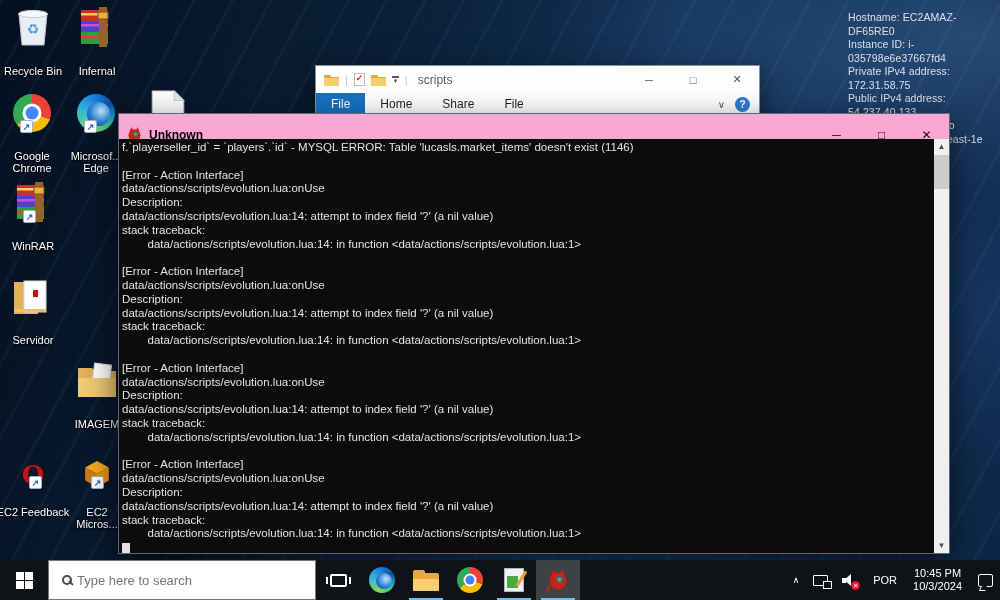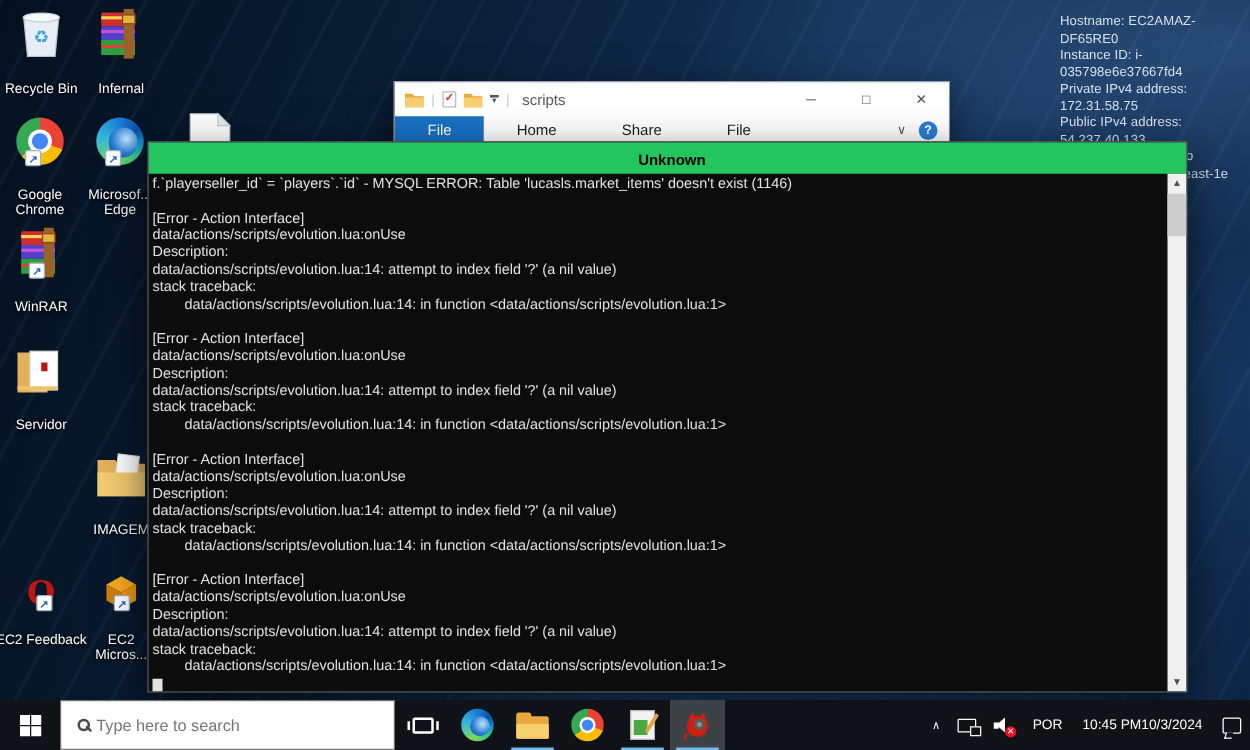--- a/index.html
+++ b/index.html
@@ -55,31 +55,31 @@
   .qsep{ color:#c9c9c9; font-size:11px; }
   .cdoc{ width:11px; height:13px; background:#fff; border:1px solid #b6bdc7; position:relative; }
   .cdoc::after{ content:'\2713'; position:absolute; left:1px; top:-1px; color:#d22; font-size:9px; font-weight:bold; }
   .qcaretwrap{ display:flex; flex-direction:column; align-items:center; line-height:5px; }
   .qbar{ width:7px; height:2px; background:#555; margin-bottom:1px; }
   .qcaret{ font-size:6px; color:#555; }
   .ex-name{ font-size:12px; color:#5a5a5a; margin-left:4px; }
   .ex-ctrls{ margin-left:auto; display:flex; height:100%; }
   .wbtn{ width:44px; display:flex; align-items:center; justify-content:center; font-size:11px; color:#555; }
   .ex-ribbon{ height:23px; display:flex; align-items:stretch; background:#fff; border-bottom:1px solid #e3e3e3; }
-  .rtab{ padding:0 26px; font-size:12px; color:#1e1e1e; display:flex; align-items:center; }
+  .rtab{ padding:0 15px; font-size:12px; color:#1e1e1e; display:flex; align-items:center; }
   .rtab.active{ background:#1872c2; color:#fff; }
   .ribbon-right{ margin-left:auto; display:flex; align-items:center; gap:10px; padding-right:9px; }
   .rchev{ color:#555; font-size:10px; }
   .helpc{ width:15px; height:15px; border-radius:50%; background:#2d7dd2; color:#fff;
           font-size:10px; font-weight:bold; display:flex; align-items:center; justify-content:center; }
 
   
   .console{ position:absolute; left:118px; top:113px; width:832px; height:441px; z-index:10;
     border:1px solid #5f6772; background:#0c0c0c; box-shadow:0 12px 32px rgba(0,0,0,.65); }
-  .co-title{ height:41px; background:#22c55e; display:flex; align-items:center; padding-left:7px; gap:6px;flex-direction:column; }
+  .co-title{ height:41px; background:#f9a8d4; display:flex; align-items:center; padding-left:7px; gap:6px; }
   .co-title .t{ font-size:12px; font-weight:bold; color:#000; }
   .co-btns{ margin-left:auto; display:flex; height:100%; }
   .co-btn{ width:45px; display:flex; align-items:center; justify-content:center; font-size:12px; color:#111; }
   .co-body{ position:absolute; top:25px; left:0; right:0; bottom:0; display:flex; background:#0c0c0c; }
   .c-out{ flex:1; padding:2px 0 0 3px; font-family:Liberation Sans, sans-serif; font-size:11.5px;
           line-height:13.8px; color:#e2e2e2; white-space:pre; overflow:hidden; }
   .cline{ white-space:pre; }
   .ccursor{ display:inline-block; width:8px; height:11px; background:#e2e2e2; margin-top:2px; }
   .c-scroll{ width:15px; background:#f0f0f0; position:relative; display:flex; flex-direction:column;
              justify-content:space-between; align-items:center; font-size:8px; color:#505050; }
@@ -119,21 +119,21 @@
   .net{ width:15px; height:11px; border:1.5px solid #fff; border-radius:1px; position:relative; }
   .net::after{ content:''; position:absolute; right:-5px; bottom:-4px; width:7px; height:6px;
                background:#0f1216; border:1.5px solid #fff; }
   .vol{ position:relative; width:17px; height:13px; }
   .sp-rect{ position:absolute; left:0; top:4px; width:4px; height:5px; background:#fff; }
   .sp-tri{ position:absolute; left:2px; top:0px; width:0; height:0; border-top:6.5px solid transparent;
            border-bottom:6.5px solid transparent; border-right:7px solid #fff; }
   .mutex{ position:absolute; right:-1px; bottom:-3px; width:9px; height:9px; background:#e81123;
           border-radius:50%; color:#fff; font-size:7px; line-height:9px; text-align:center; }
   .lang{ font-size:11px; }
-  .clock{ flex-direction:row; font-size:11px; line-height:13px; padding:0 9px; text-align:center; }
+  .clock{ flex-direction:column; font-size:11px; line-height:13px; padding:0 9px; text-align:center; }
   .ac{ width:15px; height:13px; border:1.5px solid #fff; border-radius:2px; position:relative; }
   .ac::after{ content:''; position:absolute; left:1px; bottom:-5px; width:5px; height:4px;
               border-left:1.5px solid #fff; border-bottom:1.5px solid #fff; background:#0f1216;
               transform:skewX(-18deg); }
 </style>
 </head>
 <body>
 
 <div class="desktop">
   <div class="streaks"></div>

